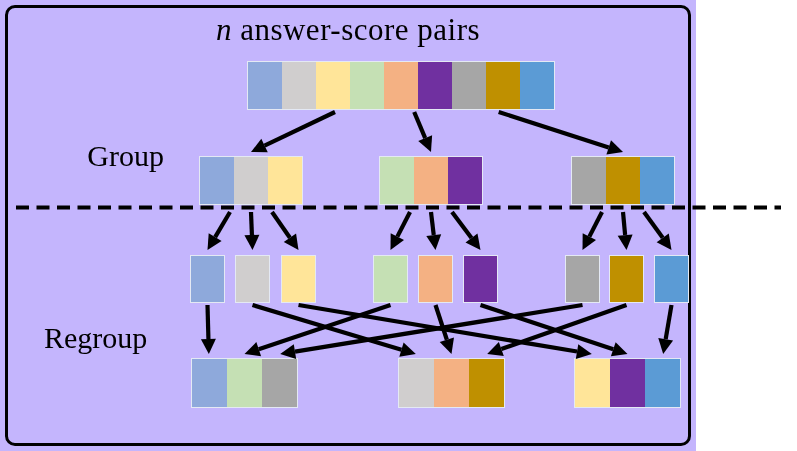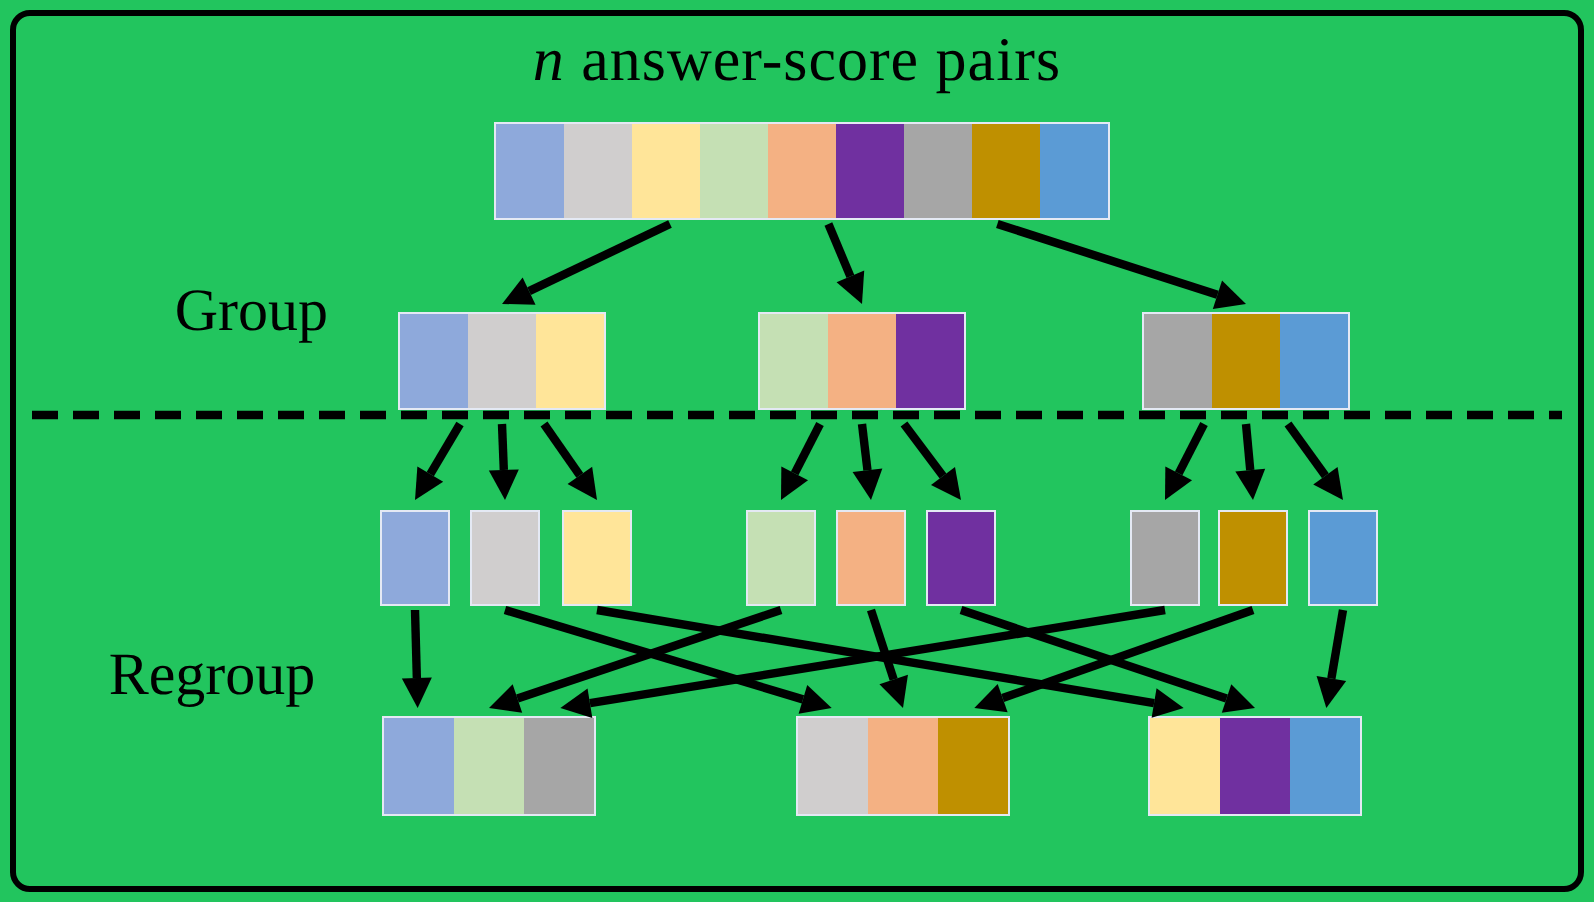--- a/index.html
+++ b/index.html
@@ -1,28 +1,28 @@
 <!DOCTYPE html>
 <html><head>
 <meta charset="utf-8">
 <style>
   * { margin:0; padding:0; box-sizing:border-box; }
   html,body { width:797px; height:451px; background:#ffffff; overflow:hidden;
               font-family:"Liberation Serif", serif; }
-  #canvas { position:relative; width:797px; height:451px; background:#22c55e; }
+  #canvas { position:relative; width:696px; height:451px; background:#c4b5fd; }
 
   .frame { position:absolute; inset:5px; border:3px solid #000; border-radius:10px; }
 
   .title { position:absolute; top:12px; left:0; right:0; text-align:center;
            font-size:31px; color:#000; letter-spacing:0.5px; }
   .title .var { font-style:italic; }
 
   .row-label { position:absolute; font-size:30px; color:#000; }
   #label-group   { top:139px; left:42px; width:122px; text-align:right; }
-  #label-regroup { top:321px; left:44px; width:124px; text-align:center; }
+  #label-regroup { top:321px; left:44px; width:124px; text-align:left; }
 
   .block-group { position:absolute; display:flex; border:1px solid #e4e9f4; }
   .block { flex:1 1 0; }
 
   #top-bar { left:247px; top:61px;  width:308px; height:49px; }
   #g1 { left:199px; top:156px; width:104px; height:49px; }
   #g2 { left:379px; top:156px; width:104px; height:49px; }
   #g3 { left:571px; top:156px; width:104px; height:49px; }
 
   .single { position:absolute; top:255px; width:35px; height:48px; border:1px solid #e4e9f4; }

